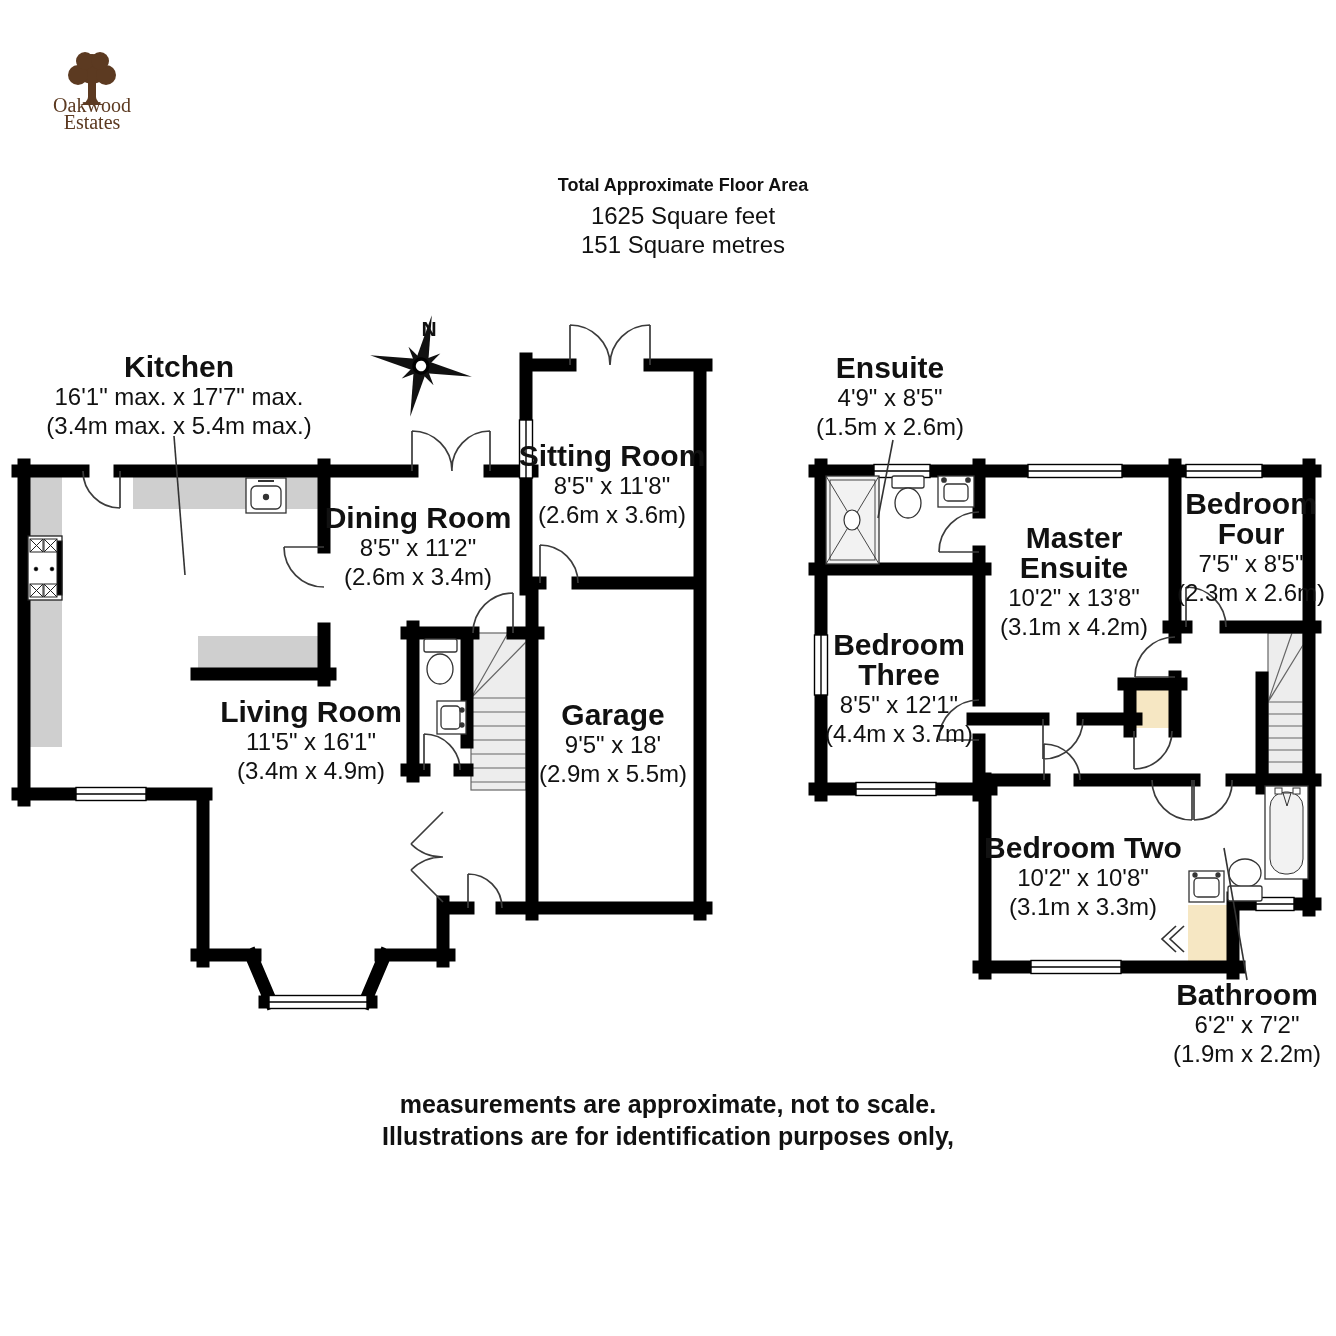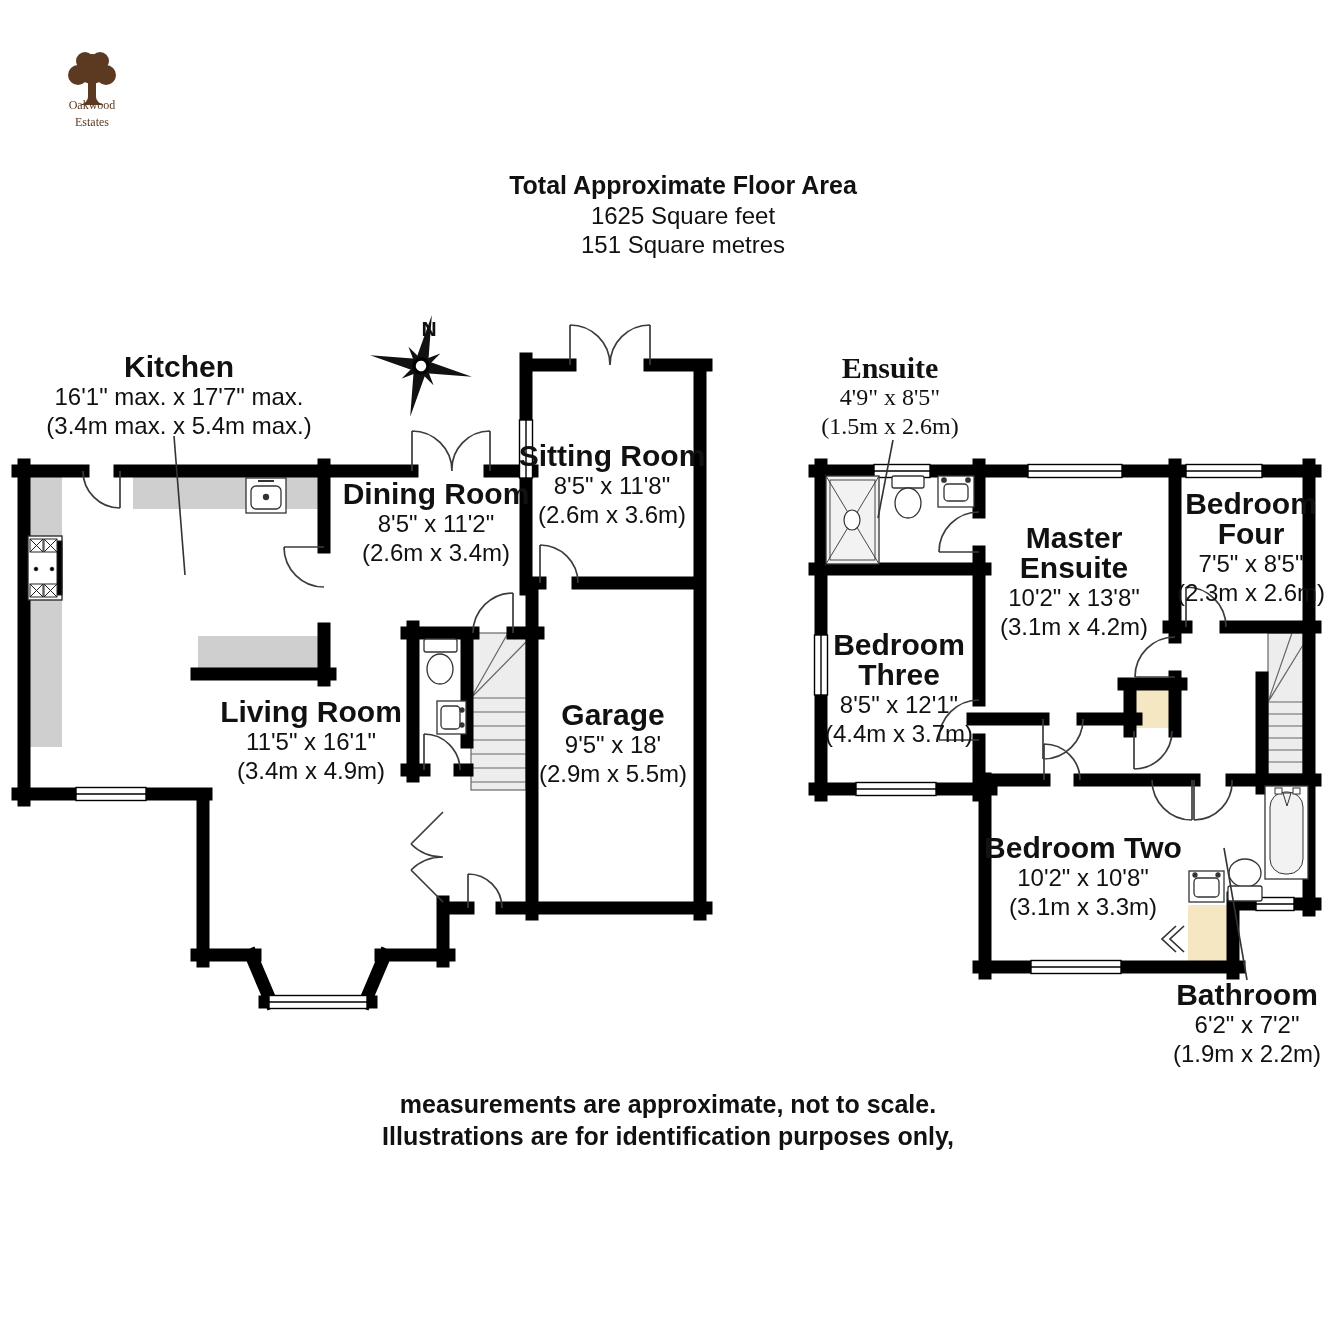--- a/index.html
+++ b/index.html
@@ -4,26 +4,26 @@
 <style>
   html,body{margin:0;padding:0;background:#fff;}
   .page{position:relative;width:1336px;height:1336px;background:#ffffff;overflow:hidden;
         font-family:"Liberation Sans",sans-serif;color:#111;}
   .plan-svg{position:absolute;left:0;top:0;}
   .room-label{position:absolute;transform:translateX(-50%);text-align:center;}
   .room-name{display:block;font-weight:bold;font-size:30px;line-height:30px;white-space:nowrap;}
   .room-name.wrap{white-space:normal;width:150px;margin:0 auto;}
   .room-dim{display:block;font-size:24px;line-height:29px;white-space:nowrap;}
   .header{position:absolute;left:683px;top:170px;transform:translateX(-50%);text-align:center;}
-  .header .t{display:block;font-size:25px;font-weight:bold;line-height:31px;white-space:nowrap;}
+  .header .t{display:block;font-size:18px;font-weight:bold;line-height:31px;white-space:nowrap;}
   .header .s{display:block;font-size:24px;line-height:29px;white-space:nowrap;}
   .footer{position:absolute;left:668px;top:1088px;transform:translateX(-50%);
           text-align:center;font-weight:bold;font-size:25px;line-height:32px;white-space:nowrap;}
   .logo-text{position:absolute;left:92px;top:97px;transform:translateX(-50%);text-align:center;
-             font-family:"Liberation Serif",serif;font-size:12px;line-height:17px;color:#5C3A21;}
+             font-family:"Liberation Serif",serif;font-size:20px;line-height:17px;color:#5C3A21;}
   .logo-text span{display:block;}
 </style>
 </head>
 <body>
 
 <div class="page">
 
   <svg class="plan-svg" width="1336" height="1336" viewBox="0 0 1336 1336">
 
     <g fill="#5C3A21" transform="translate(60,48)">
@@ -248,42 +248,42 @@
     <span class="t">Total Approximate Floor Area</span>
     <span class="s">1625 Square feet</span>
     <span class="s">151 Square metres</span>
   </div>
 
   <div class="room-label" style="left:179px;top:352px;">
     <span class="room-name">Kitchen</span>
     <span class="room-dim">16'1" max. x 17'7" max.</span>
     <span class="room-dim">(3.4m max. x 5.4m max.)</span>
   </div>
-  <div class="room-label" style="left:418px;top:479px;margin-left:18px;">
+  <div class="room-label" style="left:418px;top:503px;">
     <span class="room-name">Dining Room</span>
     <span class="room-dim">8'5" x 11'2"</span>
     <span class="room-dim">(2.6m x 3.4m)</span>
   </div>
   <div class="room-label" style="left:612px;top:441px;">
     <span class="room-name">Sitting Room</span>
     <span class="room-dim">8'5" x 11'8"</span>
     <span class="room-dim">(2.6m x 3.6m)</span>
   </div>
   <div class="room-label" style="left:311px;top:697px;">
     <span class="room-name">Living Room</span>
     <span class="room-dim">11'5" x 16'1"</span>
     <span class="room-dim">(3.4m x 4.9m)</span>
   </div>
   <div class="room-label" style="left:613px;top:700px;">
     <span class="room-name">Garage</span>
     <span class="room-dim">9'5" x 18'</span>
     <span class="room-dim">(2.9m x 5.5m)</span>
   </div>
 
-  <div class="room-label" style="left:890px;top:353px;font-family:Liberation Serif, serif;">
+  <div class="room-label" style="left:890px;top:353px;">
     <span class="room-name">Ensuite</span>
     <span class="room-dim">4'9" x 8'5"</span>
     <span class="room-dim">(1.5m x 2.6m)</span>
   </div>
   <div class="room-label" style="left:1074px;top:523px;">
     <span class="room-name wrap">Master Ensuite</span>
     <span class="room-dim">10'2" x 13'8"</span>
     <span class="room-dim">(3.1m x 4.2m)</span>
   </div>
   <div class="room-label" style="left:1243px;top:489px;padding-left:16px;">

